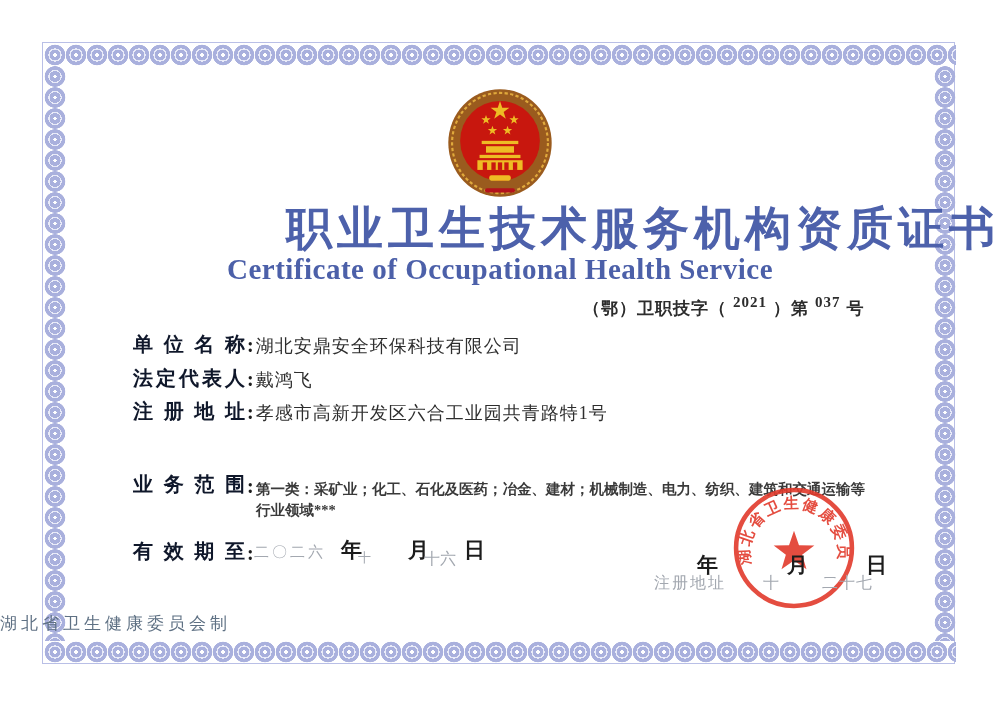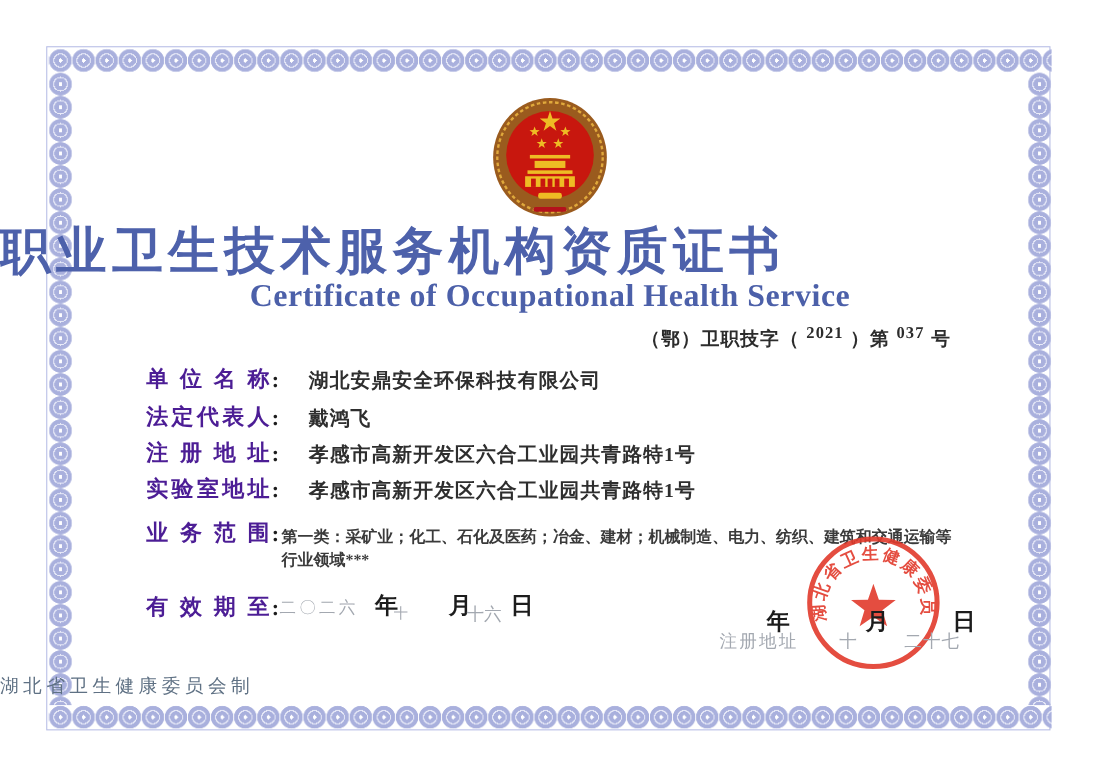--- a/index.html
+++ b/index.html
@@ -30,42 +30,42 @@
     background-size:22px 21px;background-repeat:repeat-y;
   }
   .lace-left{left:44px;}
   .lace-right{left:934px;}
 
   
   .emblem{position:absolute;left:446px;top:87px;width:108px;height:112px;}
 
   
   .title-cn{
-    position:absolute;top:198px;left:0;width:100%;text-align:left;
+    position:absolute;top:198px;left:0;width:100%;text-align:right;
     font-size:46px;font-weight:700;color:#4d61ab;letter-spacing:5px;
   }
   .title-en{
     position:absolute;top:253px;left:0;width:100%;text-align:center;
     font-size:29px;font-weight:700;color:#4c60a9;letter-spacing:0.5px;
   }
   
   .cert-no{
     position:absolute;left:583px;top:297px;width:320px;
     font-size:17px;font-weight:700;color:#2c2c2c;letter-spacing:1px;white-space:nowrap;
   }
   .cert-no .raised{position:relative;top:-7px;font-size:15px;letter-spacing:1px;margin:16px 6px;}
 
   
   .row{position:absolute;left:133px;white-space:nowrap;}
   .lbl{
-    display:inline-block;width:112px;font-size:20px;font-weight:700;color:#4c1d95;
+    display:inline-block;width:112px;font-size:20px;font-weight:700;color:#0f172a;
     text-align:justify;text-align-last:justify;vertical-align:bottom;
   }
   .colon{font-size:20px;font-weight:700;color:#1c1c1c;margin:0 2px 0 2px;}
-  .val{font-size:18px;font-weight:700;color:#2e2e2e;letter-spacing:1px;margin-left:25px;}
+  .val{font-size:18px;font-weight:400;color:#2e2e2e;letter-spacing:1px;}
   .scope-val{
     position:absolute;left:256px;top:479px;width:628px;
     font-size:14.5px;font-weight:600;color:#3a3a3a;line-height:21px;white-space:normal;
   }
   
   .faint{position:absolute;color:#a3a8b0;font-weight:400;text-align:right;}
   .unit{position:absolute;font-size:21px;font-weight:700;color:#1c1c1c;}
 
   
   .seal{position:absolute;left:731px;top:485px;width:126px;height:126px;opacity:0.9;}
@@ -121,23 +121,20 @@
 
   <div class="row" style="top:331px">
     <span class="lbl">单位名称</span><span class="colon">:</span><span class="val">湖北安鼎安全环保科技有限公司</span>
   </div>
   <div class="row" style="top:365px">
     <span class="lbl">法定代表人</span><span class="colon">:</span><span class="val">戴鸿飞</span>
   </div>
   <div class="row" style="top:398px">
     <span class="lbl">注册地址</span><span class="colon">:</span><span class="val">孝感市高新开发区六合工业园共青路特1号</span>
   </div>
-  <div class="row" style="top:431px">
-    <span class="lbl">实验室地址</span><span class="colon">:</span><span class="val">孝感市高新开发区六合工业园共青路特1号</span>
-  </div>
   <div class="row" style="top:471px">
     <span class="lbl">业务范围</span><span class="colon">:</span>
   </div>
   <div class="scope-val">
     <div>第一类：采矿业；化工、石化及医药；冶金、建材；机械制造、电力、纺织、建筑和交通运输等</div>
     <div>行业领域***</div>
   </div>
 
   <div class="row" style="top:538px">
     <span class="lbl">有效期至</span><span class="colon">:</span>

